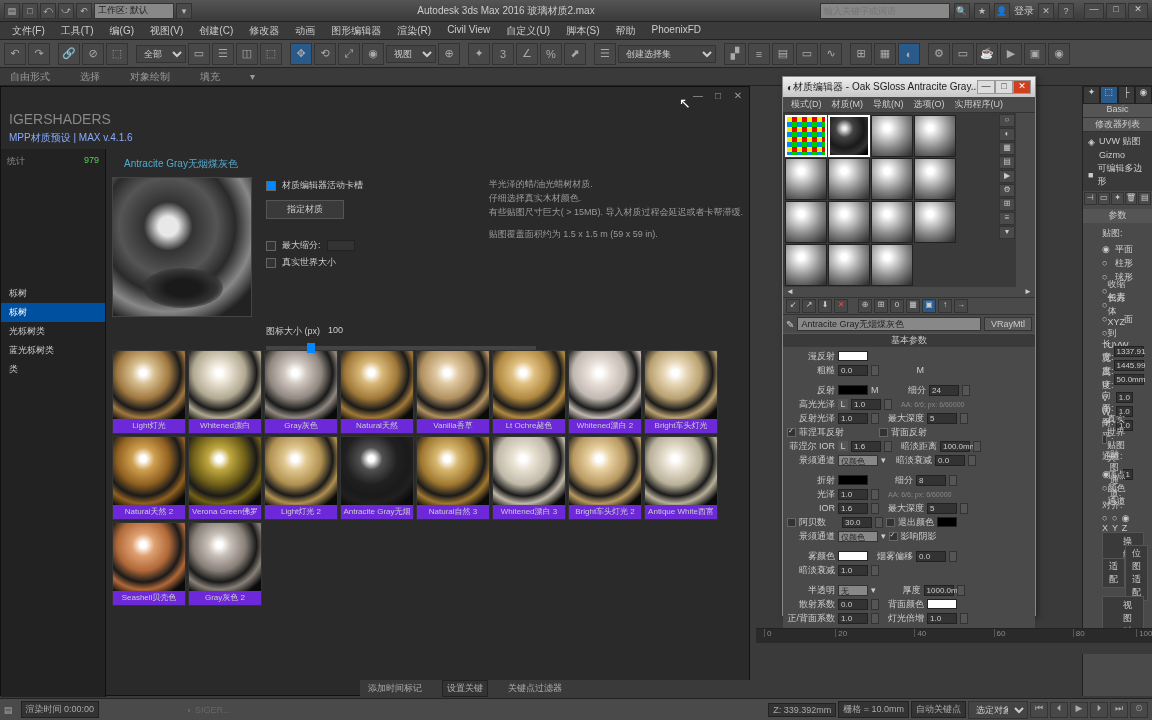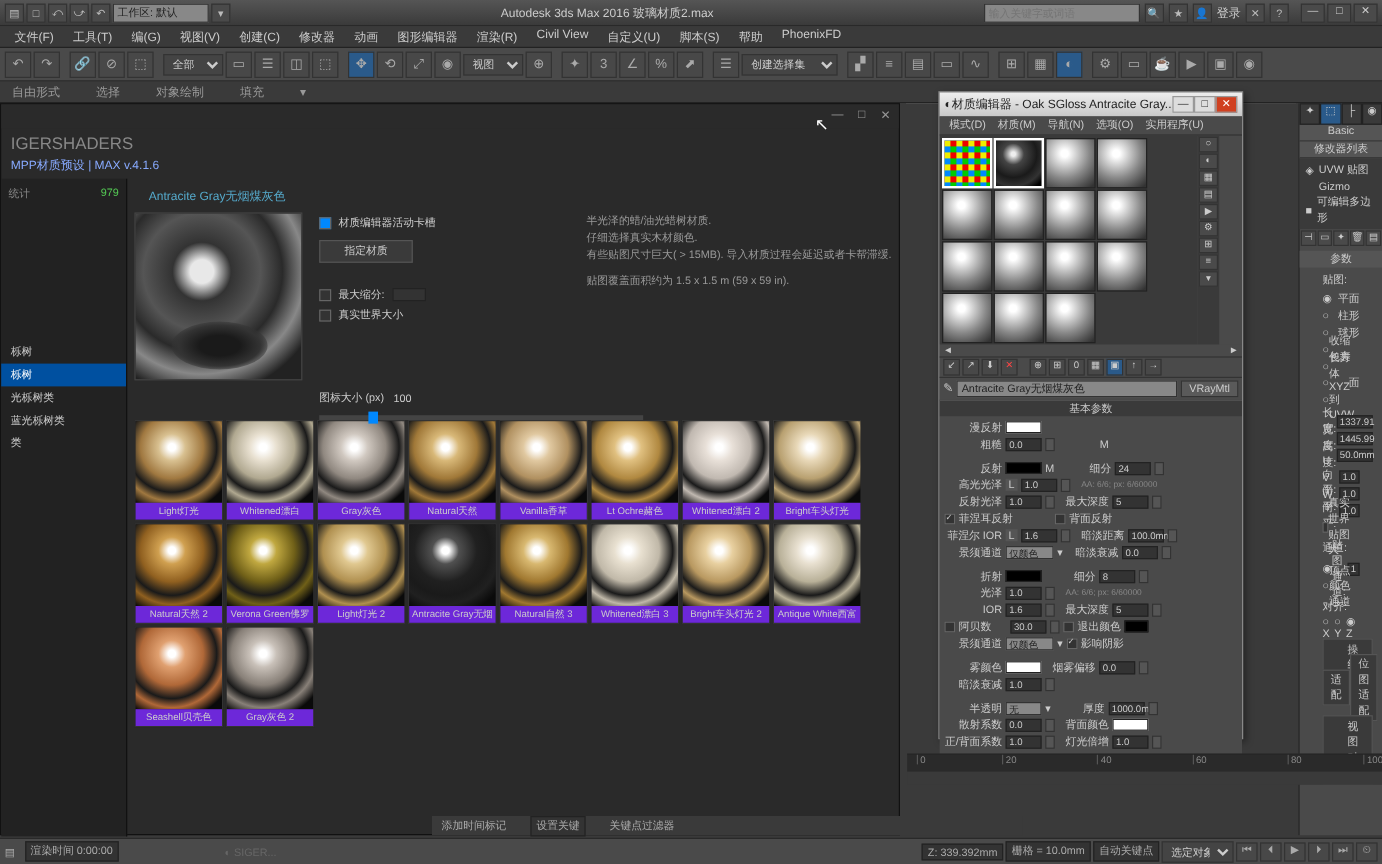--- a/index.html
+++ b/index.html
@@ -38,21 +38,21 @@
 .mat-title { font-size:10px; color:#5ac; padding:2px 0 6px 12px; }
 .mat-detail { display:flex; gap:14px; margin-bottom:8px; }
 .preview-big { width:140px; height:140px; background:radial-gradient(circle at 40% 35%,#e8e8e8 8%,#333 20%,#555 40%,#2a2a2a 55%,#888 70%,#222 85%); border:1px solid #444; position:relative; }
 .preview-big::after { content:""; position:absolute; bottom:8px; left:30px; width:80px; height:40px; background:radial-gradient(ellipse,#1a1a1a 30%,#333 60%,transparent 80%); border-radius:50%; }
 .detail-opts { flex:1; font-size:9px; color:#ccc; }
 .chk-row { display:flex; align-items:center; gap:6px; padding:2px 0; }
 .chk { width:10px; height:10px; border:1px solid #666; background:#333; }
 .chk.on { background:#08f; }
 .assign-btn { margin:6px 0; padding:2px 20px; background:#3a3a3a; border:1px solid #555; display:inline-block; font-size:9px; }
 .info-txt { color:#999; font-size:9px; line-height:14px; }
-.slider-row { display:flex; align-items:center; gap:8px; font-size:9px; color:#ccc; margin-top:8px; }
+.slider-row { display:flex; gap:8px; font-size:9px; color:#ccc; margin-top:8px; }
 .slider-track { width:270px; height:4px; background:#444; position:relative; }
 .slider-thumb { position:absolute; left:15%; top:-3px; width:8px; height:10px; background:#08f; }
 .thumb-grid { display:flex; flex-wrap:wrap; gap:2px; }
 .thumb { width:74px; background:#1a1a1a; border:1px solid #333; }
 .thumb-img { height:68px; background:radial-gradient(circle at 42% 32%,#fff 5%,var(--c1) 18%,var(--c2) 42%,#1a1a1a 60%,var(--c2) 72%,#0a0a0a 88%); }
 .thumb-lbl { height:14px; background:#6d28d9; text-align:center; font-size:8px; color:#ccc; line-height:14px; overflow:hidden; }
 .cursor { position:absolute; left:678px; top:8px; font-size:14px; color:#fff; pointer-events:none; }
 
 
 .matdlg { position:absolute; left:782px; top:-10px; width:254px; height:540px; background:#4a4a4a; border:1px solid #888; box-shadow:2px 2px 6px rgba(0,0,0,.4); }
@@ -178,21 +178,21 @@
   <select class="tb-combo" style="width:50px"><option>视图</option></select>
   <div class="tb-btn">⊕</div>
   <div class="tb-sep"></div>
   <div class="tb-btn">✦</div>
   <div class="tb-btn">3</div>
   <div class="tb-btn">∠</div>
   <div class="tb-btn">%</div>
   <div class="tb-btn">⬈</div>
   <div class="tb-sep"></div>
   <div class="tb-btn">☰</div>
-  <select class="tb-combo" style="width:80px"><option>创建选择集</option></select>
+  <select class="tb-combo" style="width:98px"><option>创建选择集</option></select>
   <div class="tb-sep"></div>
   <div class="tb-btn">▞</div>
   <div class="tb-btn">≡</div>
   <div class="tb-btn">▤</div>
   <div class="tb-btn">▭</div>
   <div class="tb-btn">∿</div>
   <div class="tb-sep"></div>
   <div class="tb-btn">⊞</div>
   <div class="tb-btn">▦</div>
   <div class="tb-btn" style="background:#2a5a8a">◐</div>

